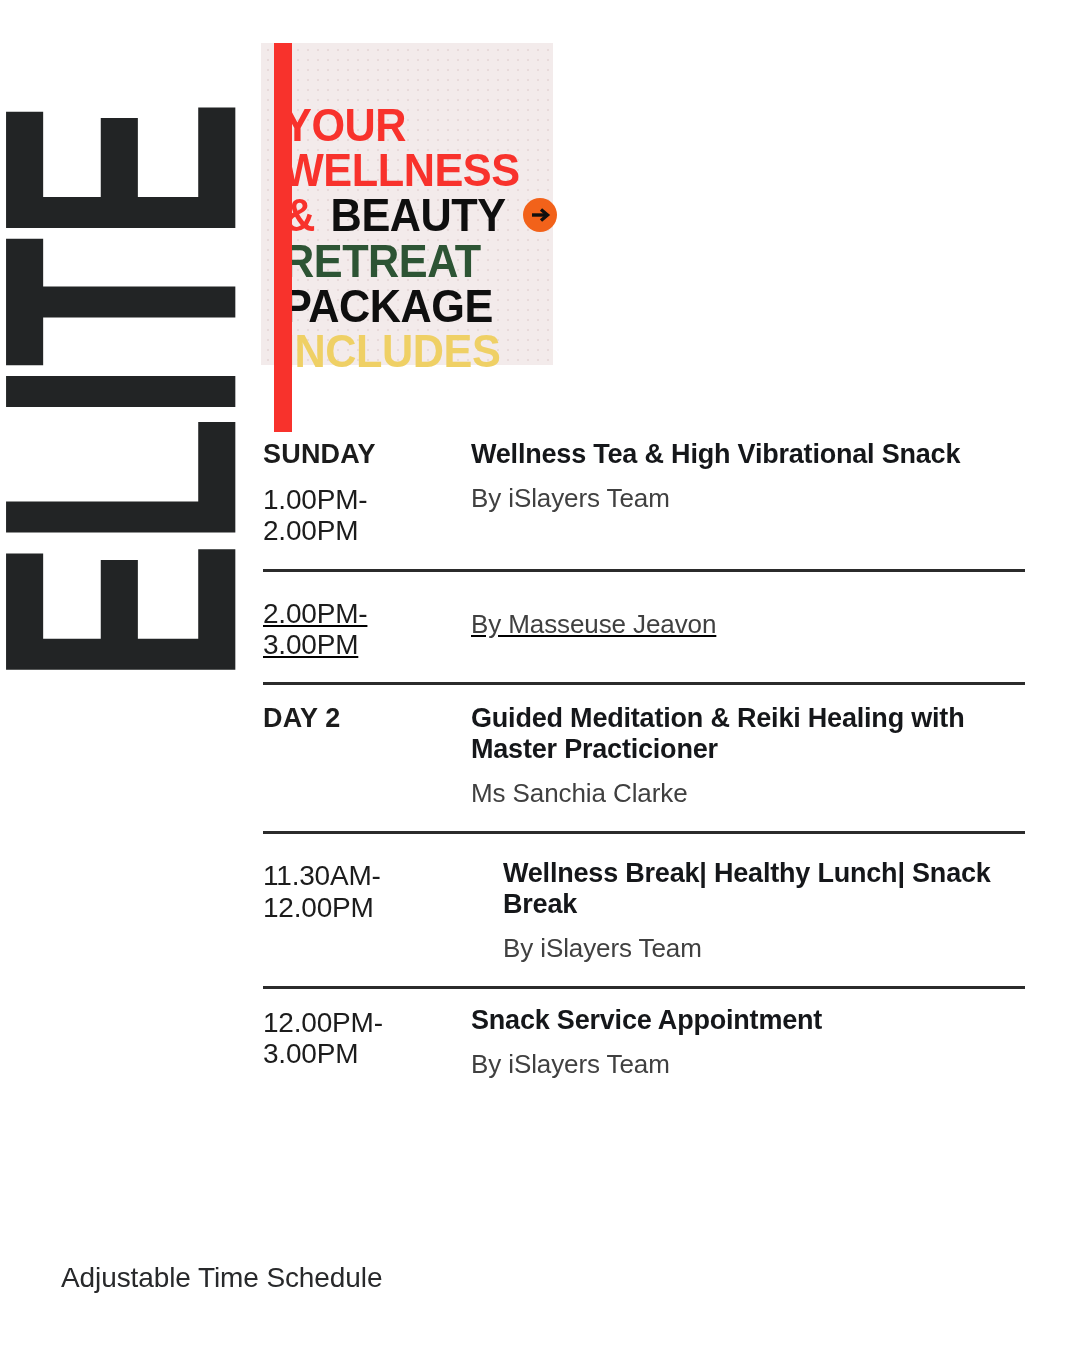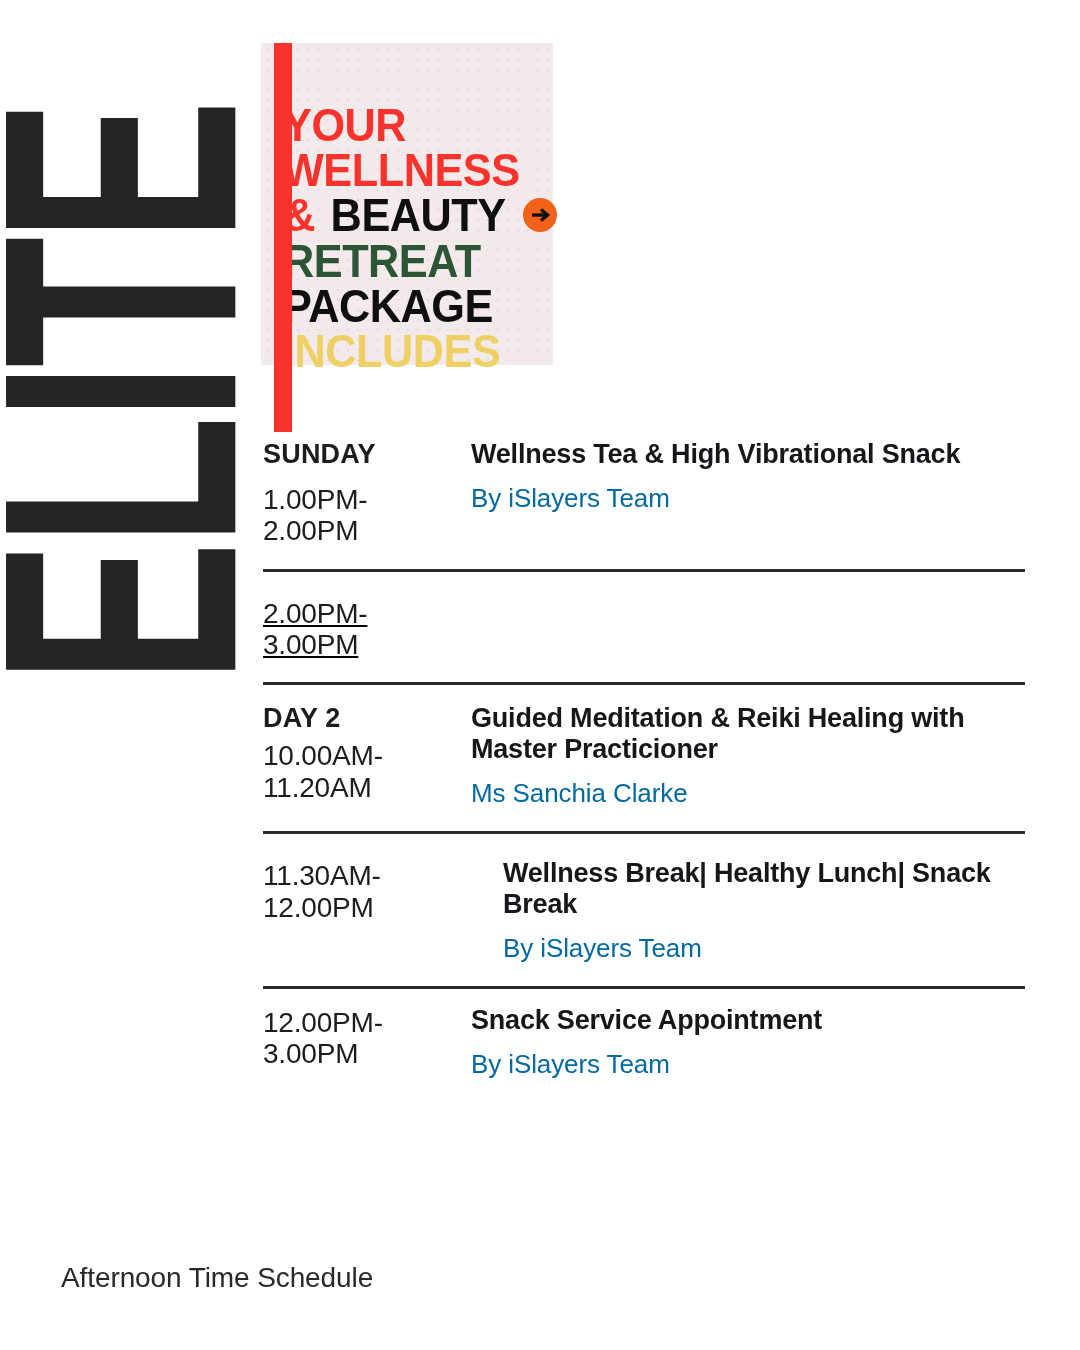--- a/index.html
+++ b/index.html
@@ -147,21 +147,21 @@
     font-size:27px;
     line-height:1.14;
     color:#15171a;
     letter-spacing:-0.2px;
   }
   .evt-by {
     font-family:"Liberation Sans", sans-serif;
     font-weight:400;
     font-size:26px;
     line-height:1.2;
-    color:#0369a1;
+    color:#404040;
     margin-top:13px;
     letter-spacing:-0.1px;
   }
   .divider {
     width:762px;
     height:3px;
     background:#2b2b2b;
     margin:0;
   }
   .row-pad-bottom { padding-bottom:22px; }
@@ -222,29 +222,28 @@
       </div>
     </div>
     <div class="divider"></div>
 
     <div class="sched-row row-pad-bottom" style="padding-top:24px;text-decoration:underline;">
       <div class="col-time">
         <div class="timetext">2.00PM-
 3.00PM</div>
       </div>
       <div class="col-body">
+        <div class="evt-by">By Masseuse Jeavon</div>
       </div>
     </div>
     <div class="divider"></div>
 
     <div class="sched-row row-pad-bottom" style="padding-top:18px;justify-content:space-between;">
       <div class="col-time">
         <div class="daylabel" style="margin-bottom:8px;">DAY 2</div>
-        <div class="timetext">10.00AM-
-11.20AM</div>
       </div>
       <div class="col-body">
         <div class="evt-title">Guided Meditation &amp; Reiki Healing with Master Practicioner</div>
         <div class="evt-by">Ms Sanchia Clarke</div>
       </div>
     </div>
     <div class="divider"></div>
 
     <div class="sched-row row-pad-bottom" style="padding-top:24px;gap:32px;">
       <div class="col-time">
@@ -264,15 +263,15 @@
 3.00PM</div>
       </div>
       <div class="col-body">
         <div class="evt-title">Snack Service Appointment</div>
         <div class="evt-by">By iSlayers Team</div>
       </div>
     </div>
 
   </div>
 
-  <div class="footer-note">Afternoon Time Schedule</div>
+  <div class="footer-note">Adjustable Time Schedule</div>
 
 </div>
 
 </body></html>

